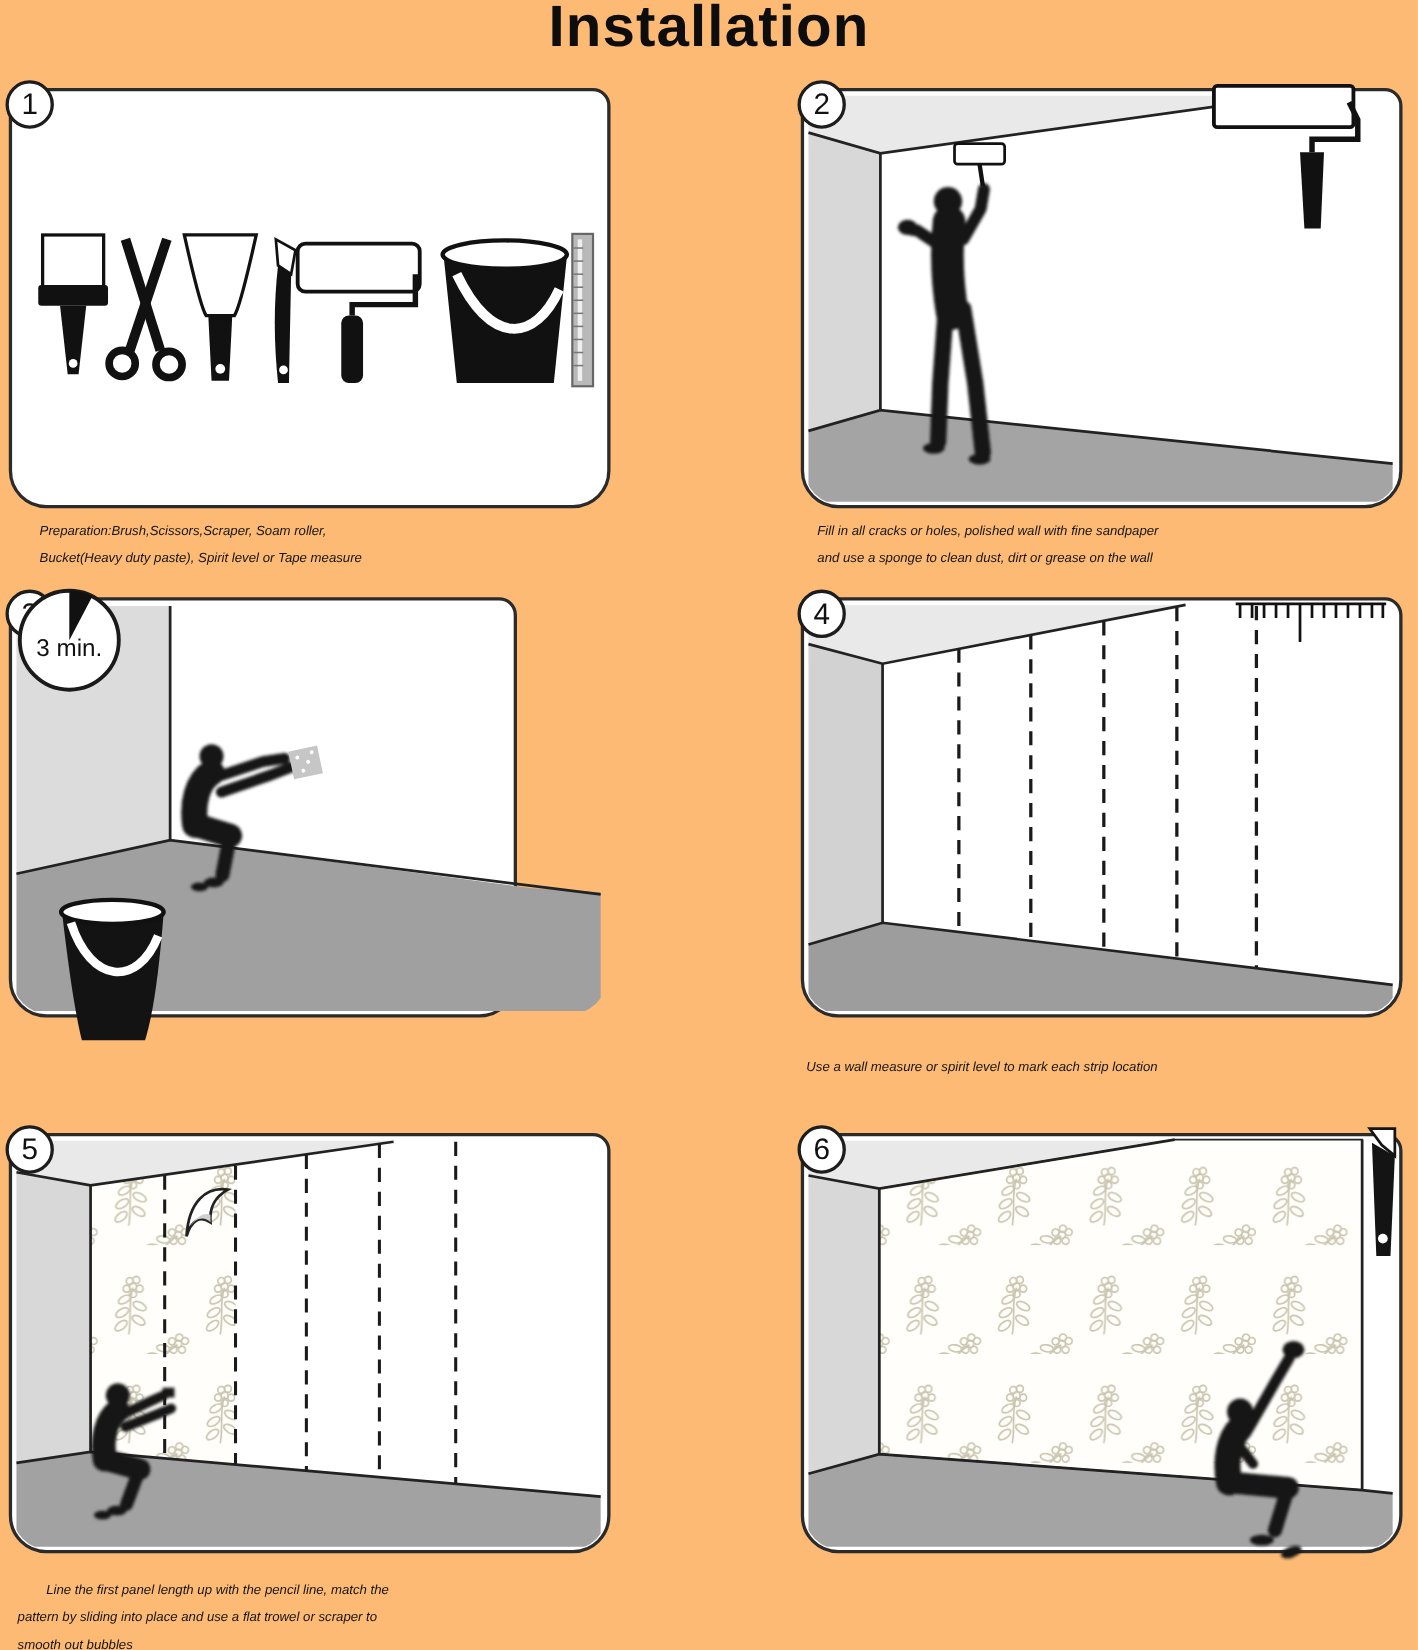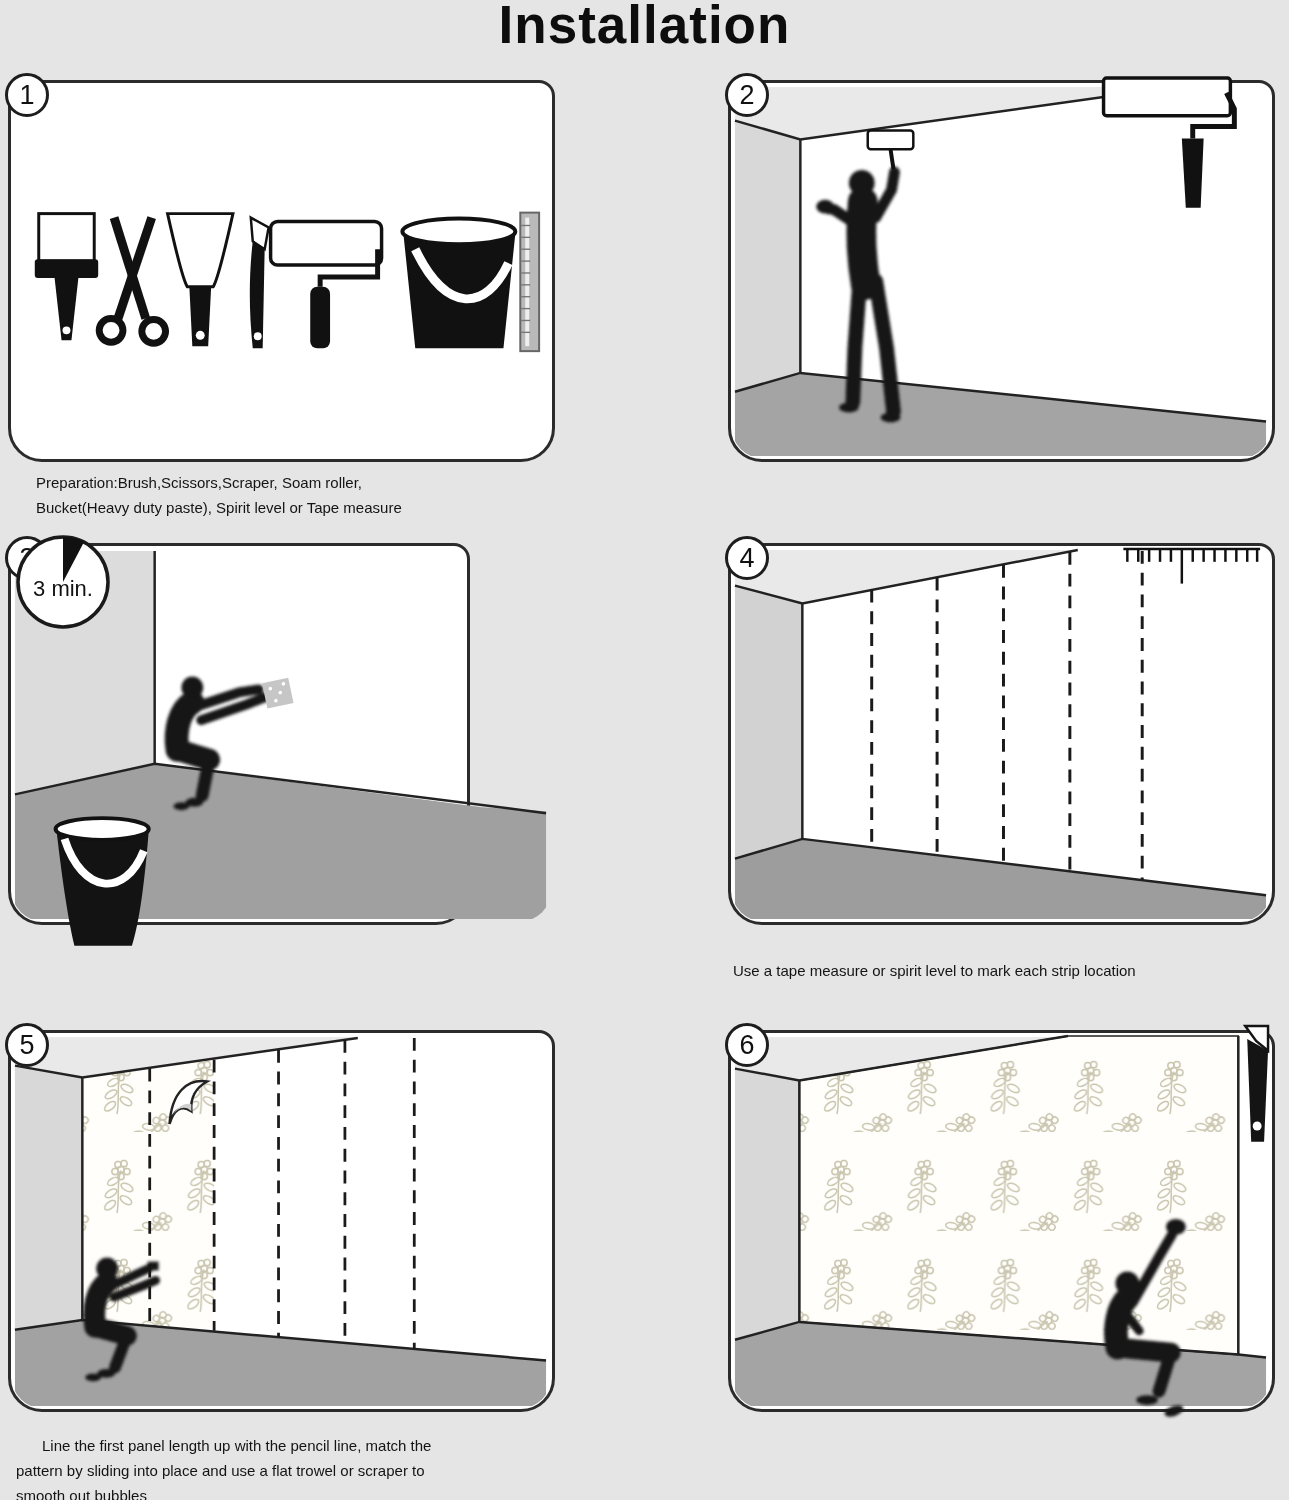--- a/index.html
+++ b/index.html
@@ -1,28 +1,28 @@
 <!DOCTYPE html>
 <html><head>
 <meta charset="utf-8">
 <style>
   * { margin:0; padding:0; box-sizing:border-box; }
   body { background:#ffffff; font-family:"Liberation Sans", sans-serif; }
-  #stage { position:relative; width:1289px; height:1500px; background:#e5e5e5; overflow:hidden; }
+  #stage { position:relative; width:1289px; height:1500px; background:#fdba74; overflow:hidden; }
   .title { position:absolute; left:0; top:-6px; width:1289px; text-align:center;
            font-size:53px; font-weight:bold; color:#0d0d0d; letter-spacing:1px; }
   .panel { position:absolute; border:3px solid #2b2b2b;
            border-radius:16px 16px 34px 34px; background:#fff; }
   .panel svg { position:absolute; left:0; top:0; overflow:visible; }
   .badge { position:absolute; left:-6px; top:-10px; width:44px; height:44px;
            border:3px solid #1d1d1d; border-radius:50%; background:#fff; z-index:6;
            display:flex; align-items:center; justify-content:center;
            font-size:27px; color:#111; }
-  .caption { position:absolute; font-size:15px; line-height:25px; color:#141414;
-             white-space:pre-line; }
+  .caption { position:absolute; font-size:12px; line-height:25px; color:#141414;
+             white-space:pre-line;font-style:italic; }
   .indented { text-indent:26px; }
   .timer { position:absolute; z-index:7; }
   #p1 { left:8px;   top:80px;   width:547px; height:382px; }
   #p2 { left:728px; top:80px;   width:547px; height:382px; }
   #p3 { left:8px;   top:543px;  width:462px; height:382px; }
   #p4 { left:728px; top:543px;  width:547px; height:382px; }
   #p5 { left:8px;   top:1030px; width:547px; height:382px; }
   #p6 { left:728px; top:1030px; width:547px; height:382px; }
   #c1 { left:36px;   top:470px; }
   #c2 { left:743px;  top:470px; }
@@ -304,18 +304,20 @@
       <g>
         <polygon points="519,-7 542,-7 542,18 530,8" fill="#fff" stroke="#141414" stroke-width="2.5"></polygon>
         <polygon points="521,6 542,18 538,110 525,110" fill="#141414"></polygon>
         <circle cx="531" cy="94" r="4.5" fill="#fff"></circle>
       </g>
     </svg>
   </div>
 
   <div class="caption" id="c1">Preparation:Brush,Scissors,Scraper, Soam roller,
 Bucket(Heavy duty paste), Spirit level or Tape measure</div>
-  <div class="caption" id="c4">Use a tape measure or spirit level to mark each strip location</div>
+  <div class="caption" id="c2">Fill in all cracks or holes, polished wall with fine sandpaper
+and use a sponge to clean dust, dirt or grease on the wall</div>
+  <div class="caption" id="c4">Use a wall measure or spirit level to mark each strip location</div>
   <div class="caption indented" id="c5">Line the first panel length up with the pencil line, match the
 pattern by sliding into place and use a flat trowel or scraper to
 smooth out bubbles</div>
 
 </div>
 
 </body></html>

